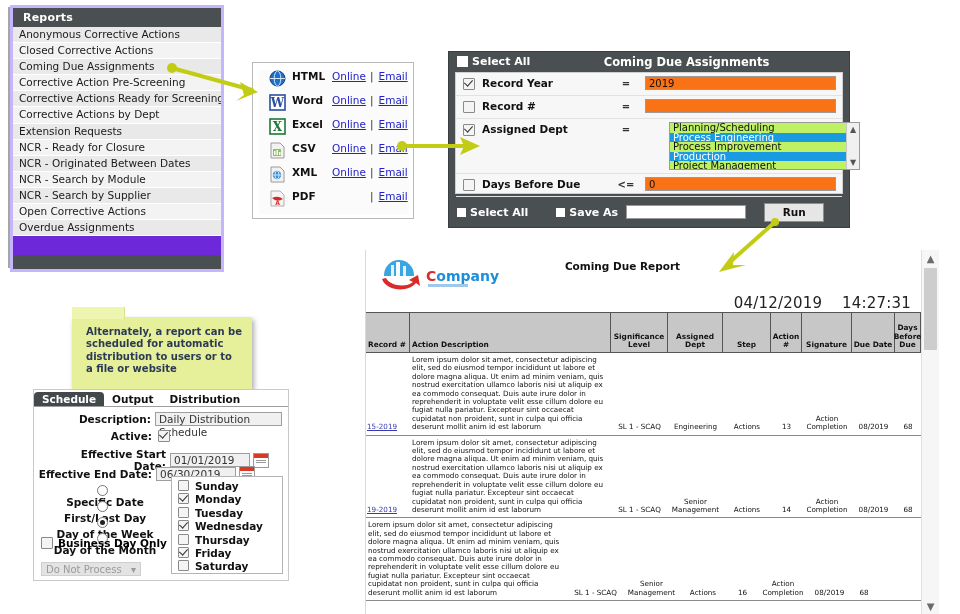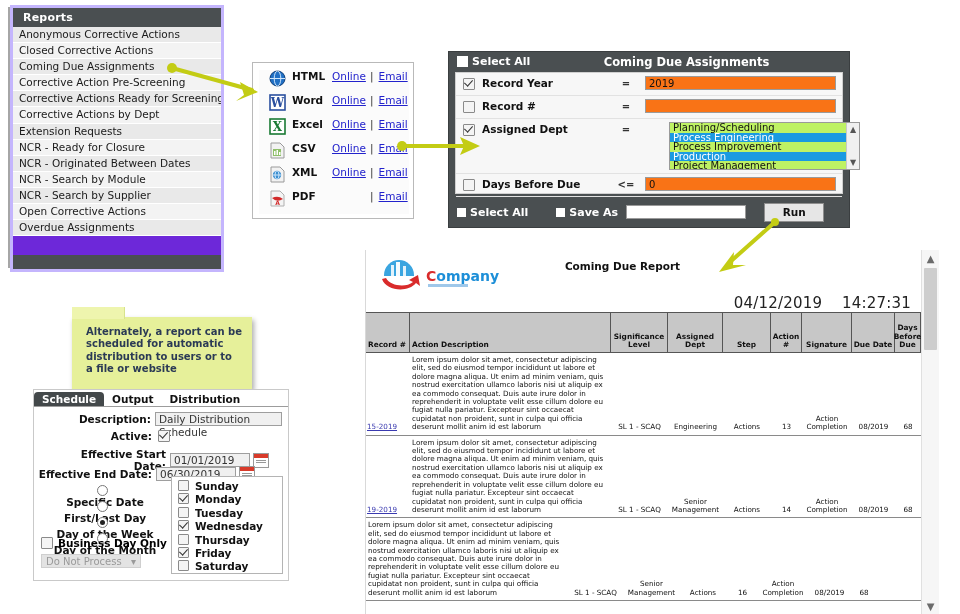--- a/index.html
+++ b/index.html
@@ -160,21 +160,21 @@
   }
   .radio.on::after{content:"";position:absolute;left:2px;top:2px;width:5px;height:5px;border-radius:50%;background:#222;}
   .optrow{display:flex;align-items:center;font-size:10.5px;font-weight:bold;color:#111;height:16px;flex-direction:column;}
   #daybox{
     position:absolute;left:137px;top:86px;width:112px;height:98px;background:#fff;border:1px solid #b4b4b4;
     padding:3px 0 0 6px;box-sizing:border-box;
   }
   .dayrow{display:flex;height:13.4px;font-size:10.5px;font-weight:bold;color:#111;}
   .dayrow .cbx{margin-right:6px;width:9px;height:9px;}
   .dnp{
-    position:absolute;left:7px;top:164px;width:100px;height:14px;background:#e3e3e3;border:1px solid #cfcfcf;
+    position:absolute;left:7px;top:172px;width:100px;height:14px;background:#e3e3e3;border:1px solid #cfcfcf;
     font-size:10px;color:#9a9a9a;line-height:13px;padding-left:4px;box-sizing:border-box;
     display:flex;align-items:center;justify-content:space-between;padding-right:4px;
   }
 
   
   #report{
     left:365px;top:250px;width:573px;height:364px;background:#ffffff;
     border-left:1px solid #d9d9d9;
   }
   .rep-logo{position:absolute;left:12px;top:7px;width:125px;height:38px;}

